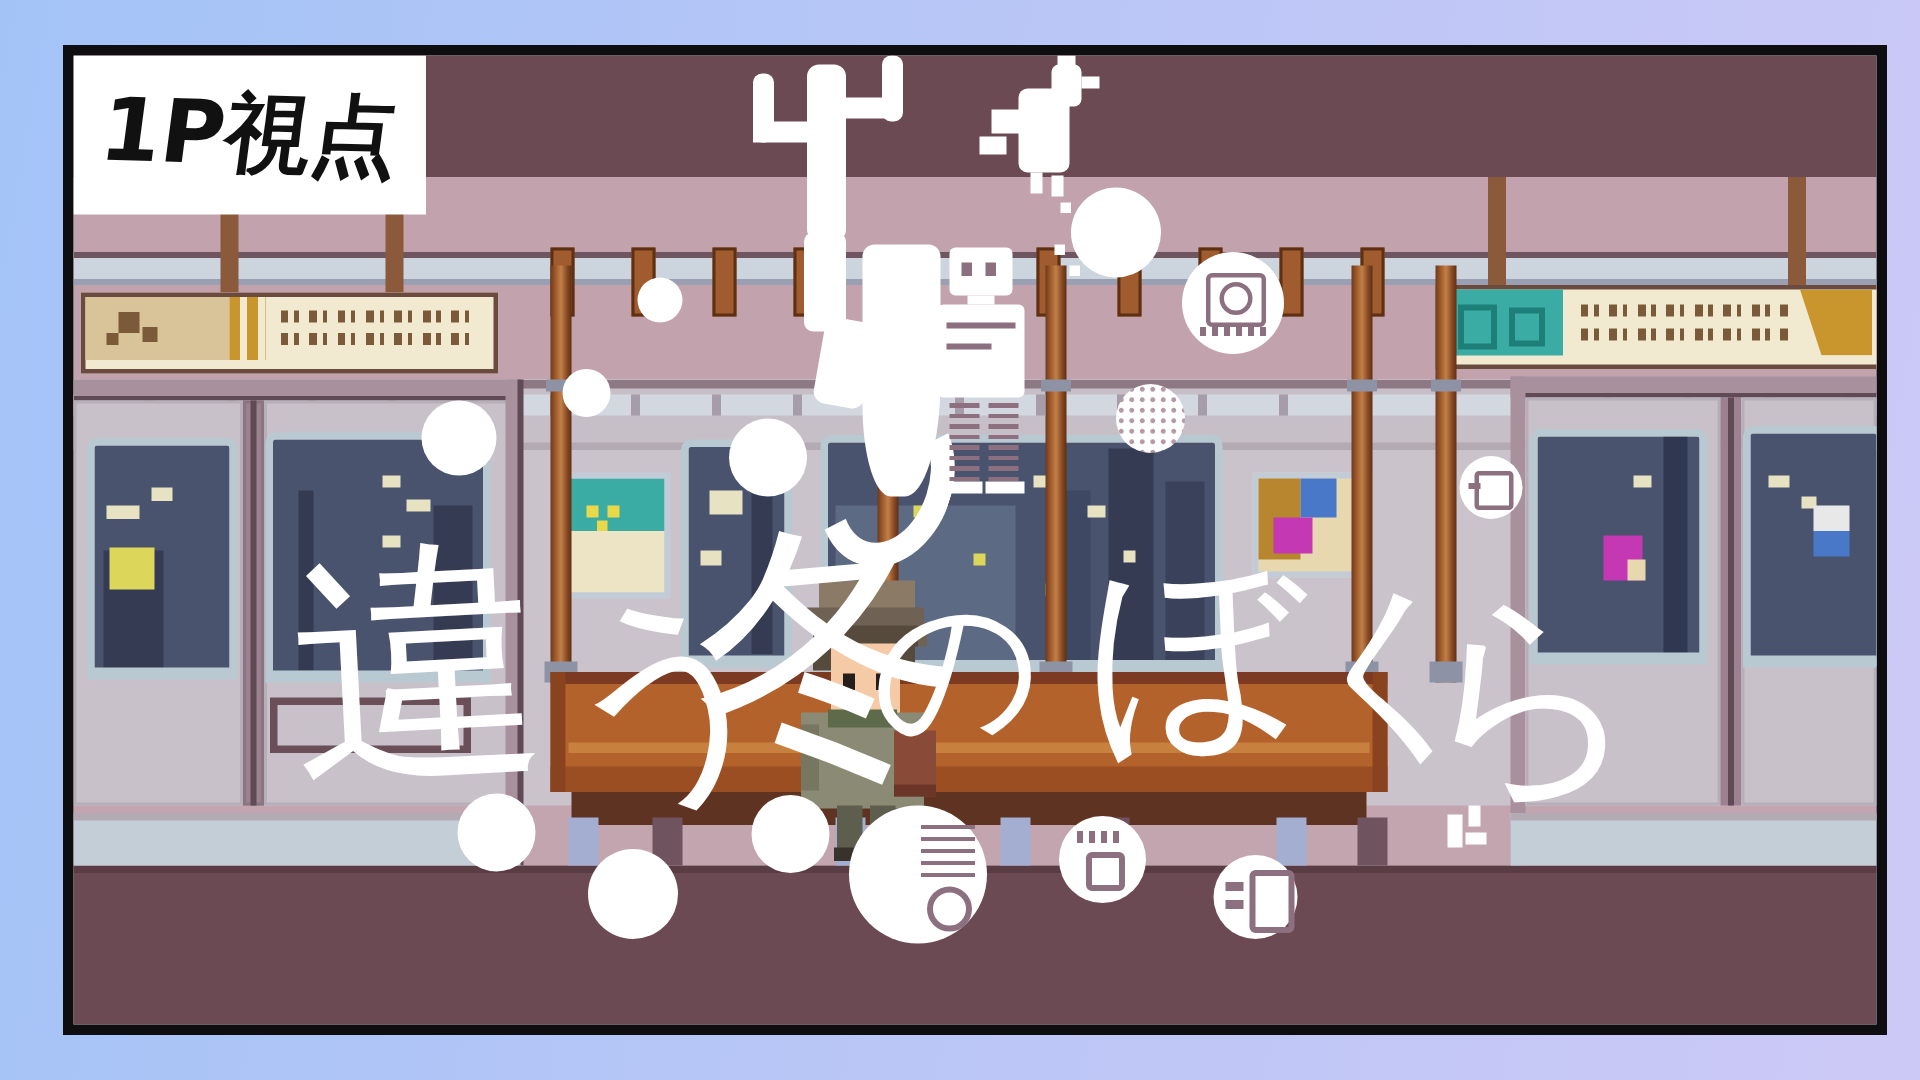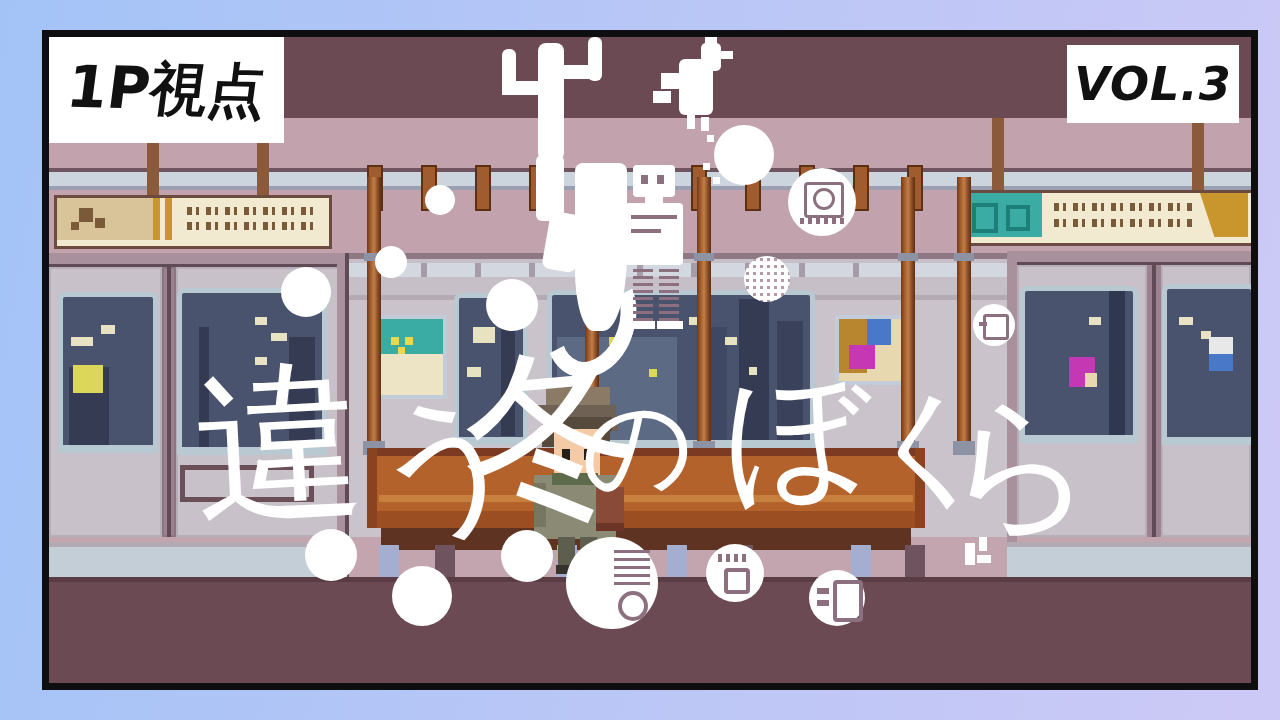--- a/index.html
+++ b/index.html
@@ -286,18 +286,15 @@
     <div class="title-ch" style="left:398px;top:426px;font-size:148px;transform:translate(-50%,-50%) rotate(-14deg);">う</div>
     <div class="title-ch" style="left:503px;top:398px;font-size:182px;transform:translate(-50%,-50%) rotate(-5deg);">冬</div>
     <div class="title-ch" style="left:588px;top:408px;font-size:112px;transform:translate(-50%,-50%) rotate(-6deg);">の</div>
     <div class="title-ch" style="left:748px;top:400px;font-size:142px;transform:translate(-50%,-50%) rotate(-3deg);">ぼ</div>
     <div class="title-ch" style="left:880px;top:410px;font-size:126px;transform:translate(-50%,-50%) rotate(-6deg);">く</div>
     <div class="title-ch" style="left:974px;top:428px;font-size:150px;transform:translate(-50%,-50%) rotate(4deg);">ら</div>
 
     <div class="badge" style="left:0;top:0;width:235px;height:106px;">
       <span style="font-size:58px;transform:skewX(-6deg) rotate(1.5deg);">1P視点</span>
     </div>
-    <div class="badge" style="left:1018px;top:8px;width:172px;height:78px;">
-      <span style="font-size:46px;font-style:italic;letter-spacing:1px;">VOL.3</span>
-    </div>
 
   </div>
 </div>
 
 </body></html>

